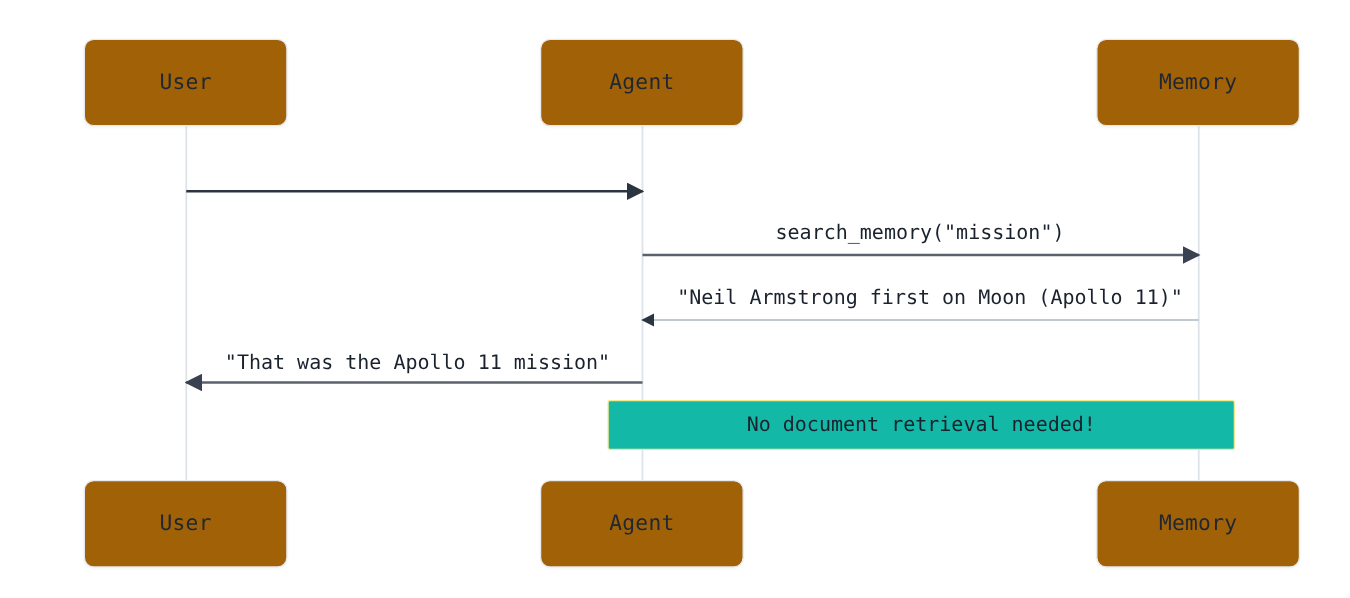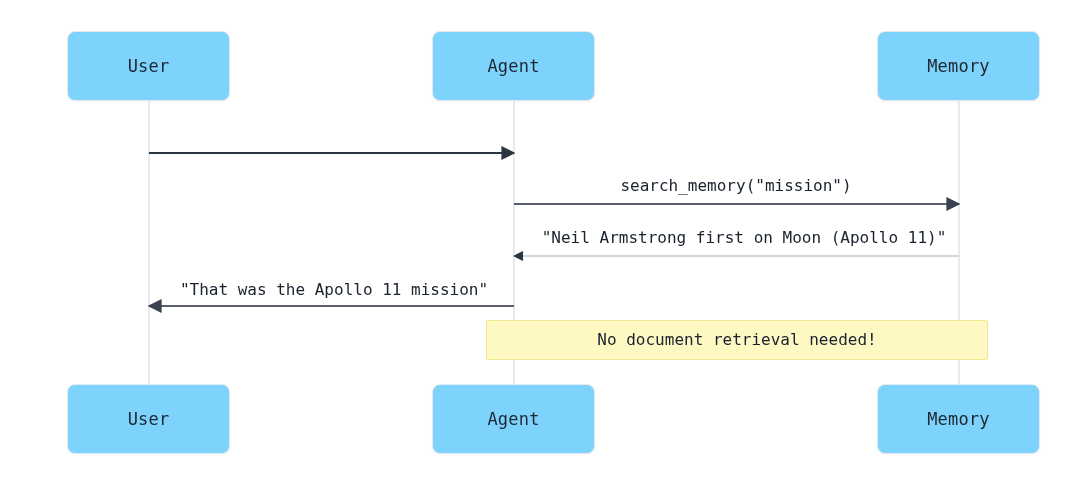--- a/index.html
+++ b/index.html
@@ -22,21 +22,21 @@
   svg.layer {
     position: absolute;
     top: 0;
     left: 0;
     width: 1080px;
     height: 478px;
   }
   .participant-box {
     position: absolute;
     box-sizing: border-box;
-    background: #7dd3fc;
+    background: #a16207;
     border: 1px solid #e6eaf0;
     border-radius: 8px;
     display: flex;
     align-items: center;
     justify-content: center;
     box-shadow: 0 1px 2px rgba(16,24,40,0.04);
   }
   .participant-label {
     font-family: "DejaVu Sans Mono", "Liberation Mono", monospace;
     font-size: 17px;
@@ -118,17 +118,17 @@
     <span class="participant-label">Agent</span>
   </div>
   <div class="participant-box" id="bot-box-memory" style="left: 877px; top: 384px; width: 163px; height: 70px;">
     <span class="participant-label">Memory</span>
   </div>
 
   <div class="msg-label" id="label-m2" style="left: 736px; top: 178px;">search_memory("mission")</div>
   <div class="msg-label" id="label-m3" style="left: 744px; top: 230px;">"Neil Armstrong first on Moon (Apollo 11)"</div>
   <div class="msg-label" id="label-m4" style="left: 334px; top: 282px;">"That was the Apollo 11 mission"</div>
 
-  <div class="note-box" id="note-box" style="left: 486px; top: 320px; width: 502px; height: 40px; background: #fef9c3; border-color: rgb(242, 233, 142);">
+  <div class="note-box" id="note-box" style="left: 486px; top: 320px; width: 502px; height: 40px; background: #14b8a6; border-color: rgb(242, 233, 142);">
     <span class="note-text" style="color: rgb(26, 34, 46);">No document retrieval needed!</span>
   </div>
 
 </div>
 
 </body></html>

